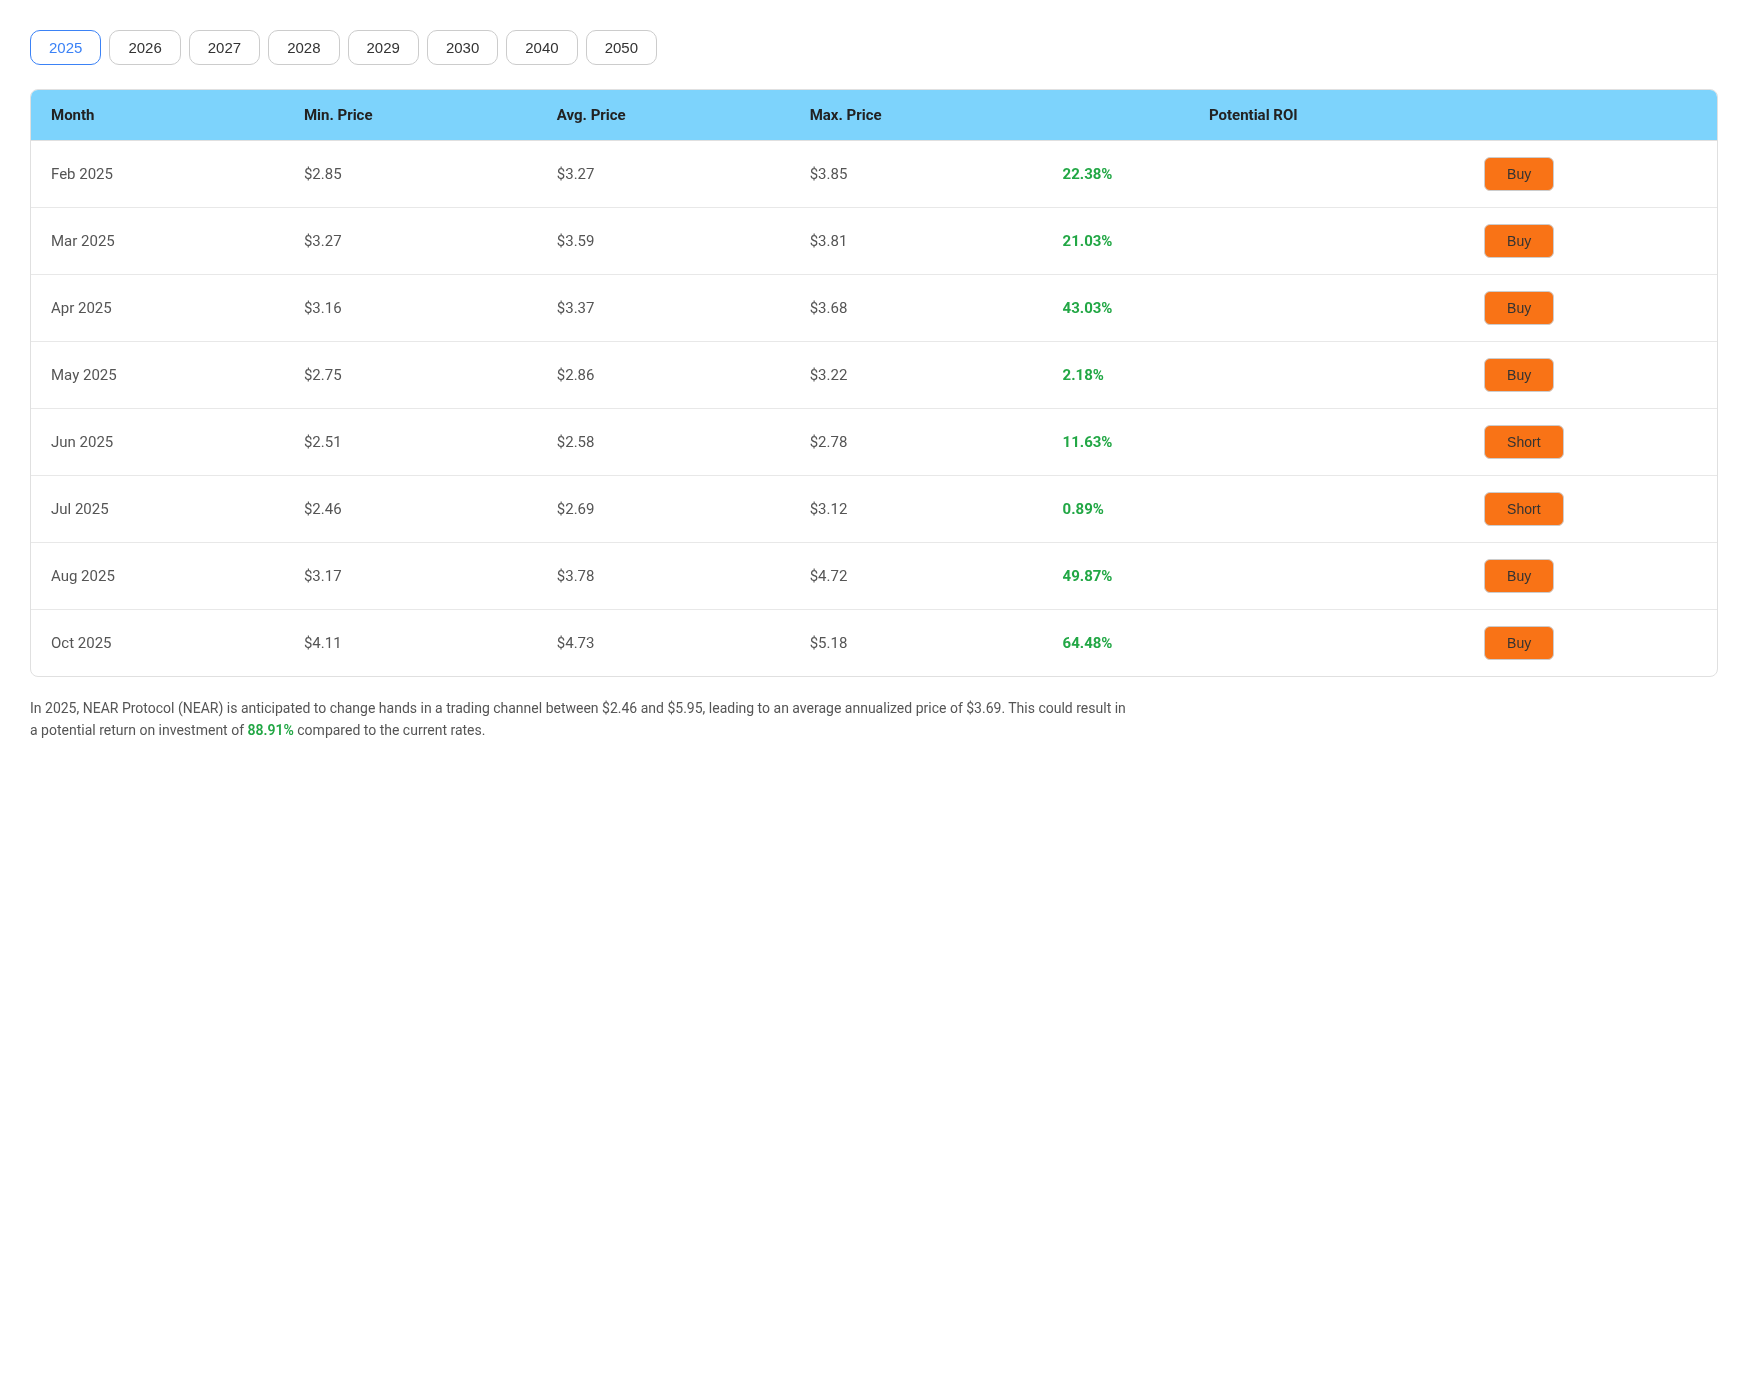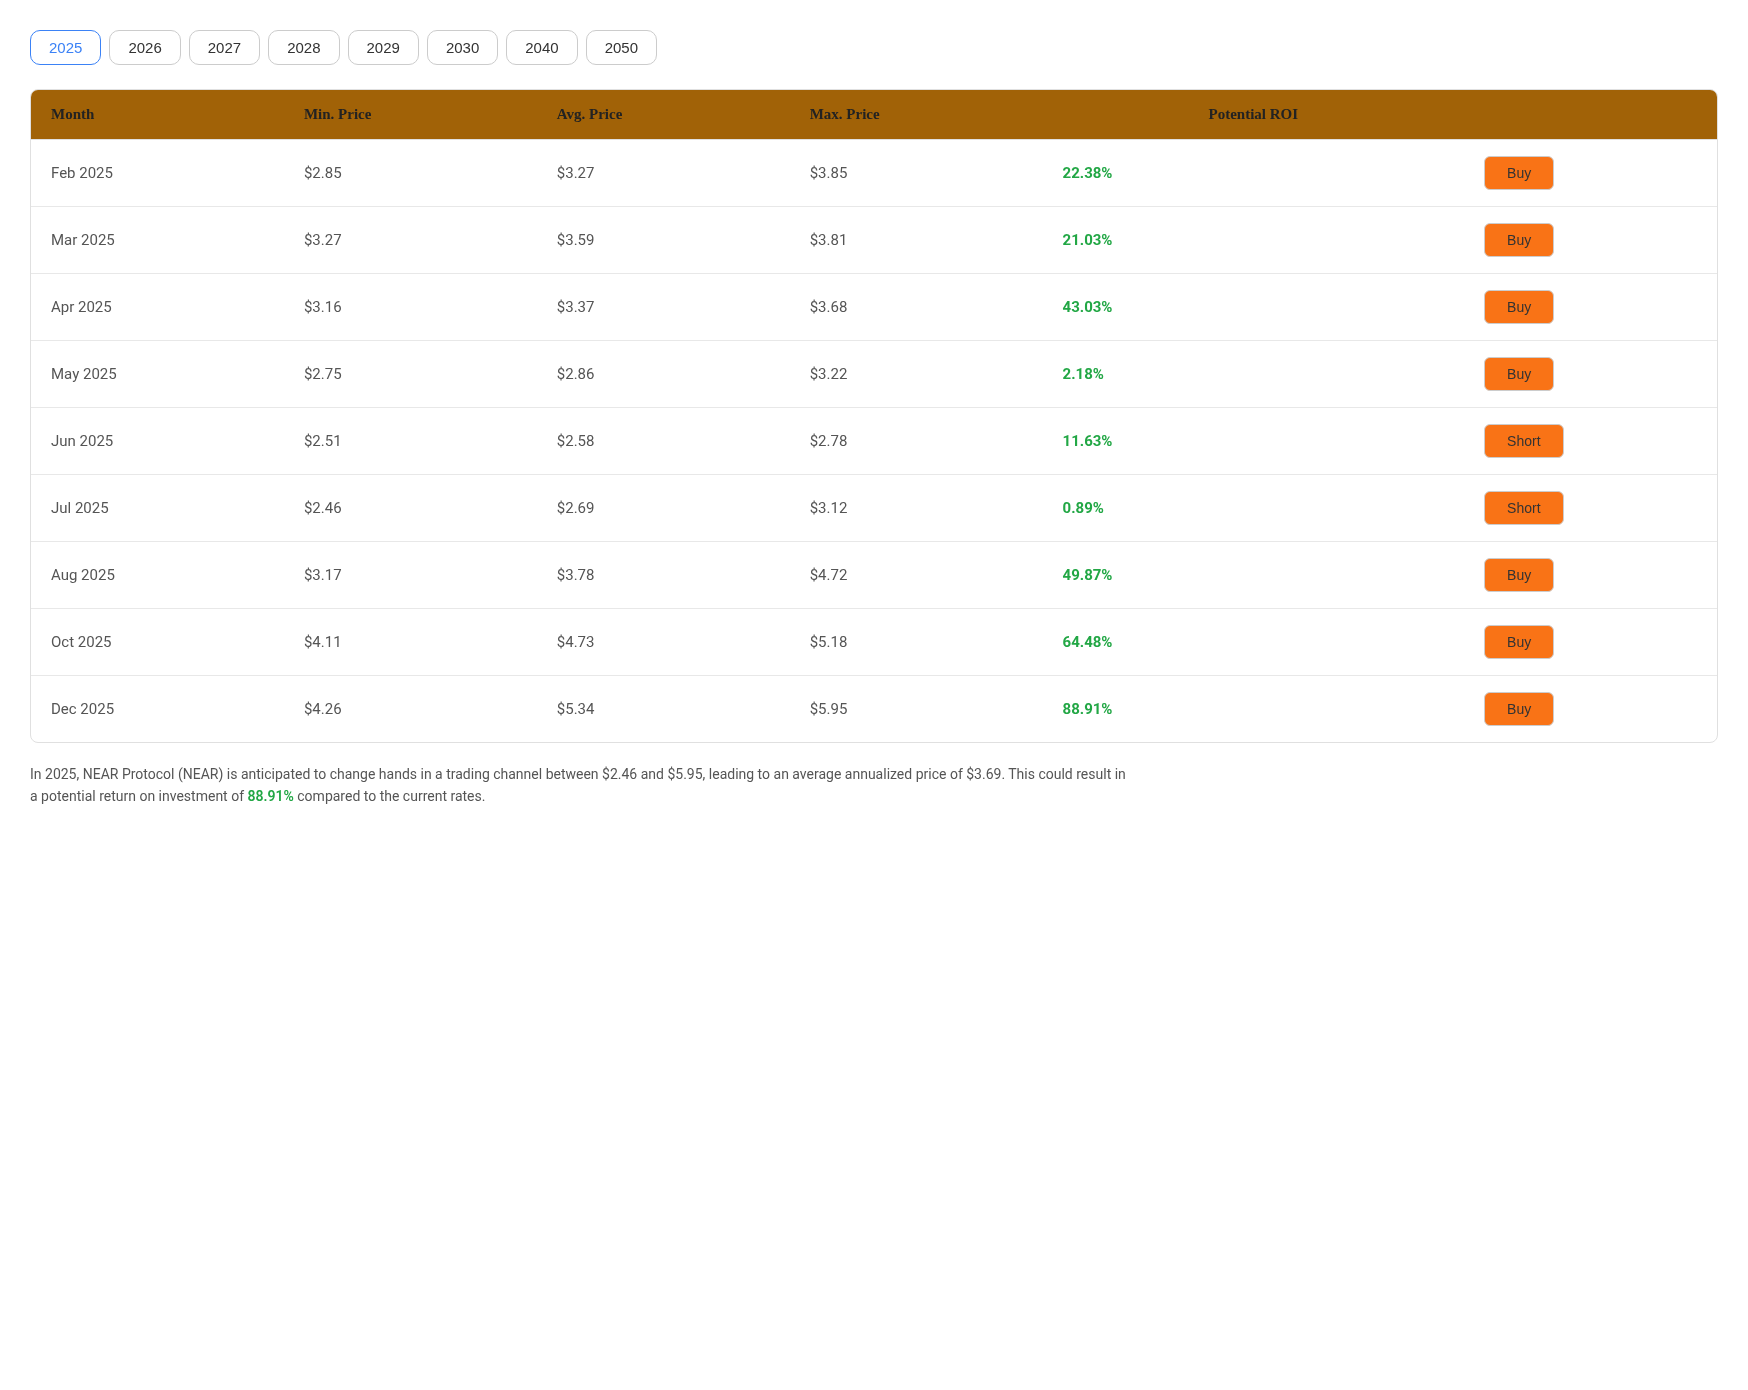--- a/index.html
+++ b/index.html
@@ -45,22 +45,21 @@
       overflow: hidden;
       margin-bottom: 20px;
     }
 
     table {
       width: 100%;
       border-collapse: collapse;
     }
 
     thead tr {
-      background: #a16207;
-      font-family: Liberation Serif, serif;
+      background: #7dd3fc;
     }
 
     th {
       text-align: left;
       padding: 16px 20px;
       font-size: 15px;
       font-weight: 700;
       color: #222;
       border-bottom: 1px solid #e0e0e0;
     }
@@ -195,27 +194,19 @@
           <td><button class="action-btn">Buy</button></td>
         </tr>
         <tr>
           <td>Oct 2025</td>
           <td>$4.11</td>
           <td>$4.73</td>
           <td>$5.18</td>
           <td><span class="roi-green">64.48%</span></td>
           <td><button class="action-btn">Buy</button></td>
         </tr>
-        <tr>
-          <td>Dec 2025</td>
-          <td>$4.26</td>
-          <td>$5.34</td>
-          <td>$5.95</td>
-          <td><span class="roi-green">88.91%</span></td>
-          <td><button class="action-btn">Buy</button></td>
-        </tr>
       </tbody>
   </table>
 </div>
 
 <p class="footer-note">
   <span>In 2025, NEAR Protocol (NEAR) is anticipated to change hands in a trading channel between $2.46 and $5.95, leading to an average annualized price of $3.69. This could result in a potential return on investment of </span><span class="highlight">88.91%</span><span> compared to the current rates.</span>
 </p>
 
 </body></html>

